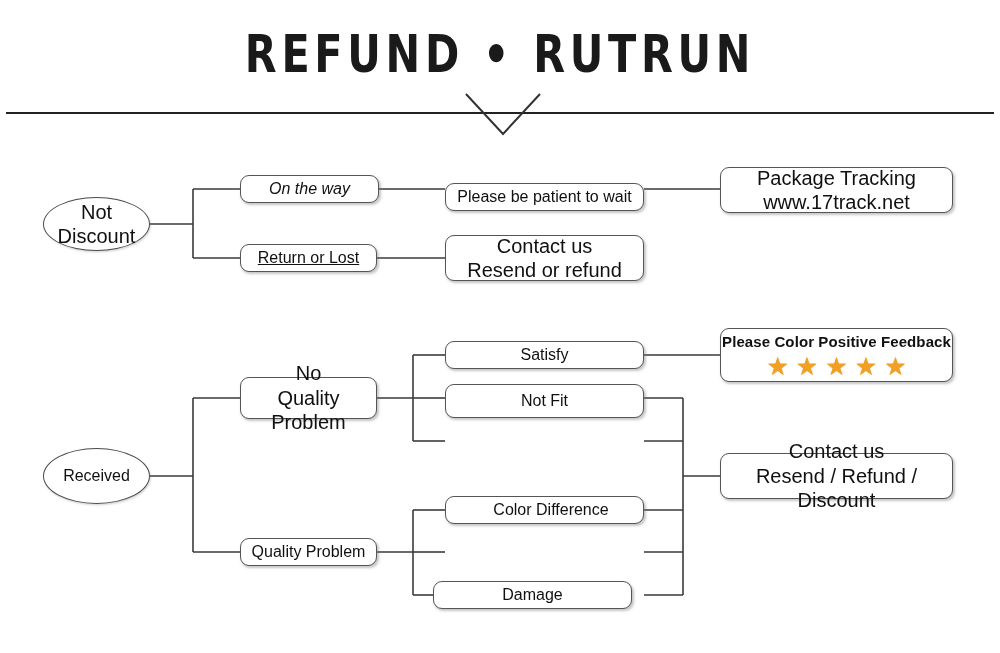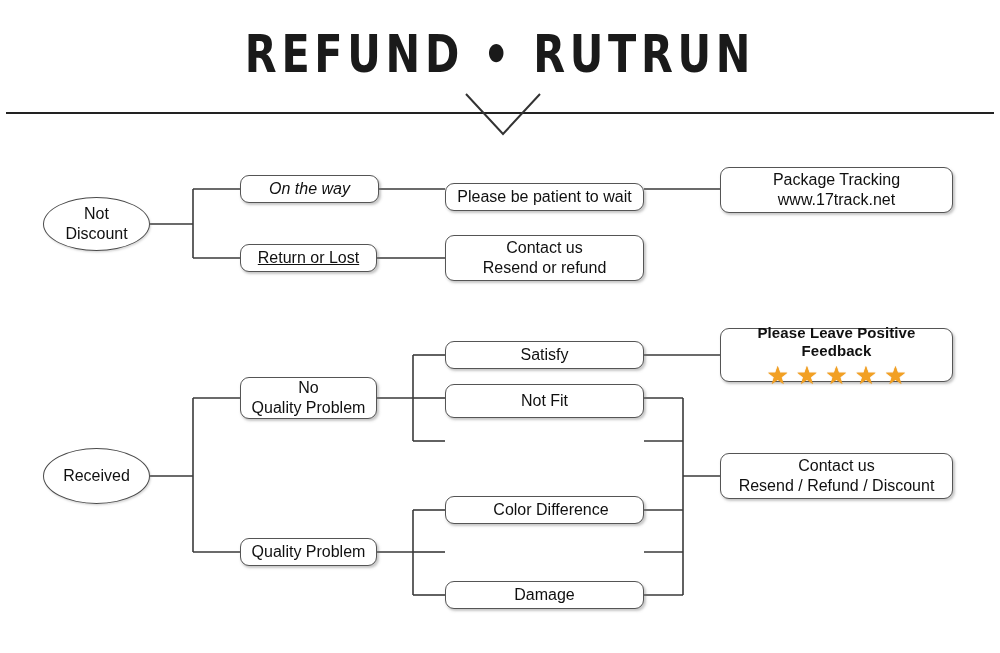--- a/index.html
+++ b/index.html
@@ -75,21 +75,21 @@
     border-radius: 9px;
     box-shadow: 1.5px 2px 2.5px rgba(120,120,120,0.42);
     font-size: 16px;
   }
   .ellipse {
     border: 1.4px solid #4a4a4a;
     border-radius: 50%;
     font-size: 16px;
     box-shadow: 1px 1.5px 2px rgba(130,130,130,0.30);
   }
-  .two-line { font-size: 16px; }
+  .two-line { font-size: 20px; }
 
   
   .feedback {
     flex-direction: column;
     justify-content: center;
     padding-top: 2px;
   }
   .feedback .fb-text {
     font-size: 15px;
     font-weight: bold;
@@ -188,23 +188,23 @@
   <div class="node box" style="left:240px; top:538px; width:137px; height:28px;">Quality Problem</div>
 
   <div class="node box" style="left:445px; top:341px; width:199px; height:28px;">Satisfy</div>
 
   <div class="node box" style="left:445px; top:384px; width:199px; height:34px;">Not Fit</div>
 
 
   <div class="node box" style="left:445px; top:496px; width:199px; height:28px;padding-left:13px;">Color Difference</div>
 
 
-  <div class="node box" style="left:445px; top:581px; width:199px; height:28px;">Damage</div>
+  <div class="node box" style="left:433px; top:581px; width:199px; height:28px;">Damage</div>
 
   <div class="node box feedback" style="left:720px; top:328px; width:233px; height:54px;">
-    <div class="fb-text">Please Leave Positive Feedback</div>
+    <div class="fb-text">Please Color Positive Feedback</div>
     <div class="stars" id="stars"><span class="star" style="color: rgb(242, 160, 35); text-shadow: rgb(224, 138, 16) 0px 0px 1px;">★</span><span class="star" style="color: rgb(242, 160, 35); text-shadow: rgb(224, 138, 16) 0px 0px 1px;">★</span><span class="star" style="color: rgb(242, 160, 35); text-shadow: rgb(224, 138, 16) 0px 0px 1px;">★</span><span class="star" style="color: rgb(242, 160, 35); text-shadow: rgb(224, 138, 16) 0px 0px 1px;">★</span><span class="star" style="color: rgb(242, 160, 35); text-shadow: rgb(224, 138, 16) 0px 0px 1px;">★</span></div>
   </div>
 
   <div class="node box two-line" style="left:720px; top:453px; width:233px; height:46px;">Contact us
 Resend / Refund / Discount</div>
 
 </div>
 
 </body></html>

